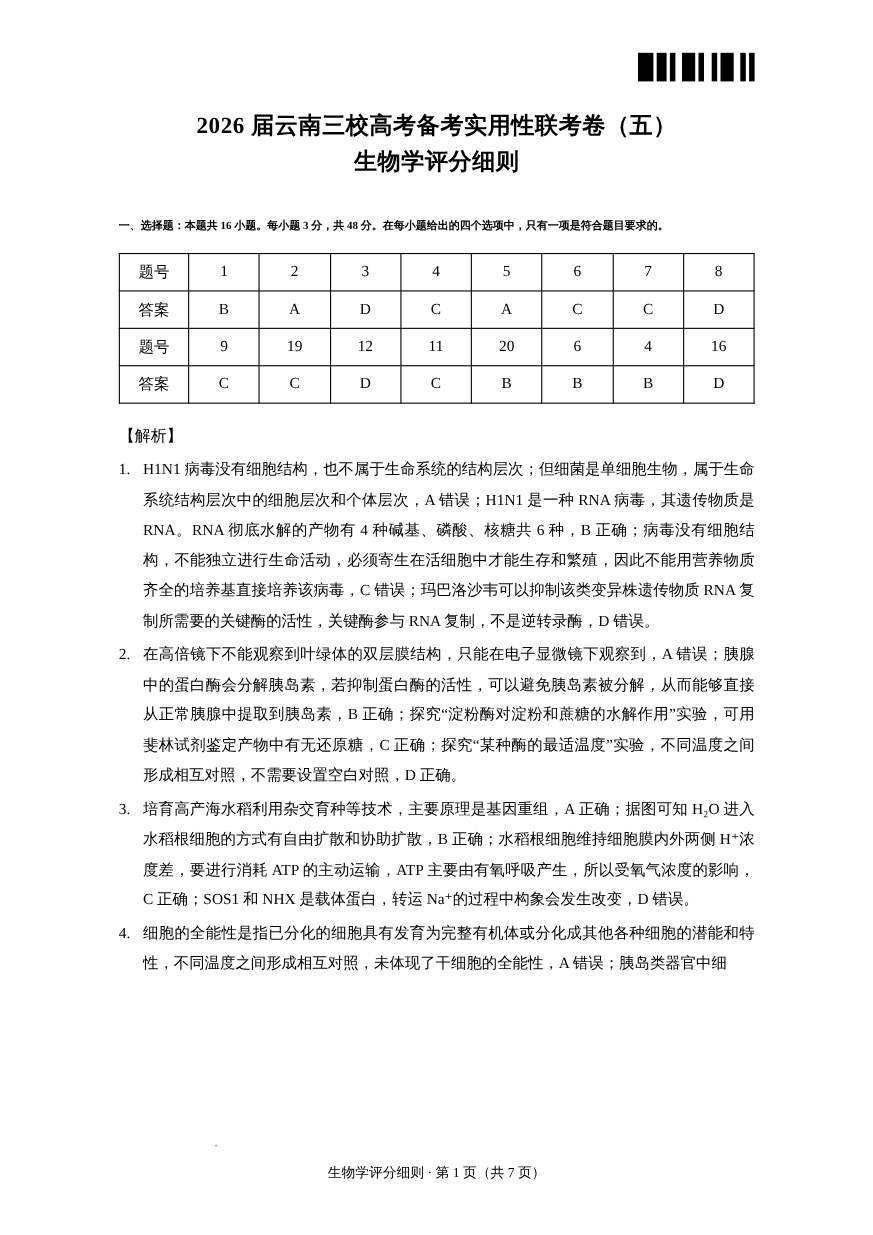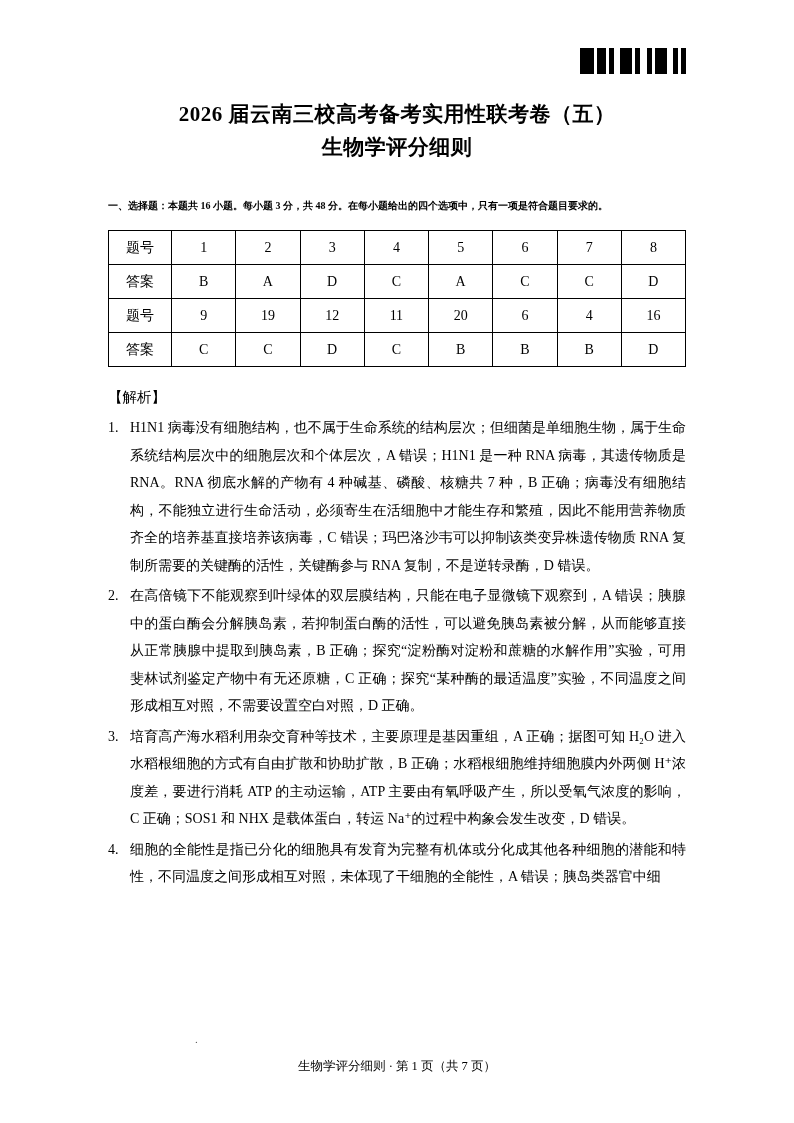--- a/index.html
+++ b/index.html
@@ -197,21 +197,21 @@
       <td>B</td>
       <td>D</td>
     </tr>
   </tbody>
     </table>
 
   <div class="analysis-title">【解析】</div>
 
   <div class="item">
     <div class="item-num">1.</div>
-    <div class="item-body">H1N1 病毒没有细胞结构，也不属于生命系统的结构层次；但细菌是单细胞生物，属于生命系统结构层次中的细胞层次和个体层次，A 错误；H1N1 是一种 RNA 病毒，其遗传物质是 RNA。RNA 彻底水解的产物有 4 种碱基、磷酸、核糖共 7 种，B 正确；病毒没有细胞结构，不能独立进行生命活动，必须寄生在活细胞中才能生存和繁殖，因此不能用营养物质齐全的培养基直接培养该病毒，C 错误；玛巴洛沙韦可以抑制该类变异株遗传物质 RNA 复制所需要的关键酶的活性，关键酶参与 RNA 复制，不是逆转录酶，D 错误。</div>
+    <div class="item-body">H1N1 病毒没有细胞结构，也不属于生命系统的结构层次；但细菌是单细胞生物，属于生命系统结构层次中的细胞层次和个体层次，A 错误；H1N1 是一种 RNA 病毒，其遗传物质是 RNA。RNA 彻底水解的产物有 4 种碱基、磷酸、核糖共 6 种，B 正确；病毒没有细胞结构，不能独立进行生命活动，必须寄生在活细胞中才能生存和繁殖，因此不能用营养物质齐全的培养基直接培养该病毒，C 错误；玛巴洛沙韦可以抑制该类变异株遗传物质 RNA 复制所需要的关键酶的活性，关键酶参与 RNA 复制，不是逆转录酶，D 错误。</div>
   </div>
   <div class="item">
     <div class="item-num">2.</div>
     <div class="item-body">在高倍镜下不能观察到叶绿体的双层膜结构，只能在电子显微镜下观察到，A 错误；胰腺中的蛋白酶会分解胰岛素，若抑制蛋白酶的活性，可以避免胰岛素被分解，从而能够直接从正常胰腺中提取到胰岛素，B 正确；探究“淀粉酶对淀粉和蔗糖的水解作用”实验，可用斐林试剂鉴定产物中有无还原糖，C 正确；探究“某种酶的最适温度”实验，不同温度之间形成相互对照，不需要设置空白对照，D 正确。</div>
   </div>
   <div class="item">
     <div class="item-num">3.</div>
     <div class="item-body">培育高产海水稻利用杂交育种等技术，主要原理是基因重组，A 正确；据图可知 H₂O 进入水稻根细胞的方式有自由扩散和协助扩散，B 正确；水稻根细胞维持细胞膜内外两侧 H⁺浓度差，要进行消耗 ATP 的主动运输，ATP 主要由有氧呼吸产生，所以受氧气浓度的影响，C 正确；SOS1 和 NHX 是载体蛋白，转运 Na⁺的过程中构象会发生改变，D 错误。</div>
   </div>
   <div class="item">

